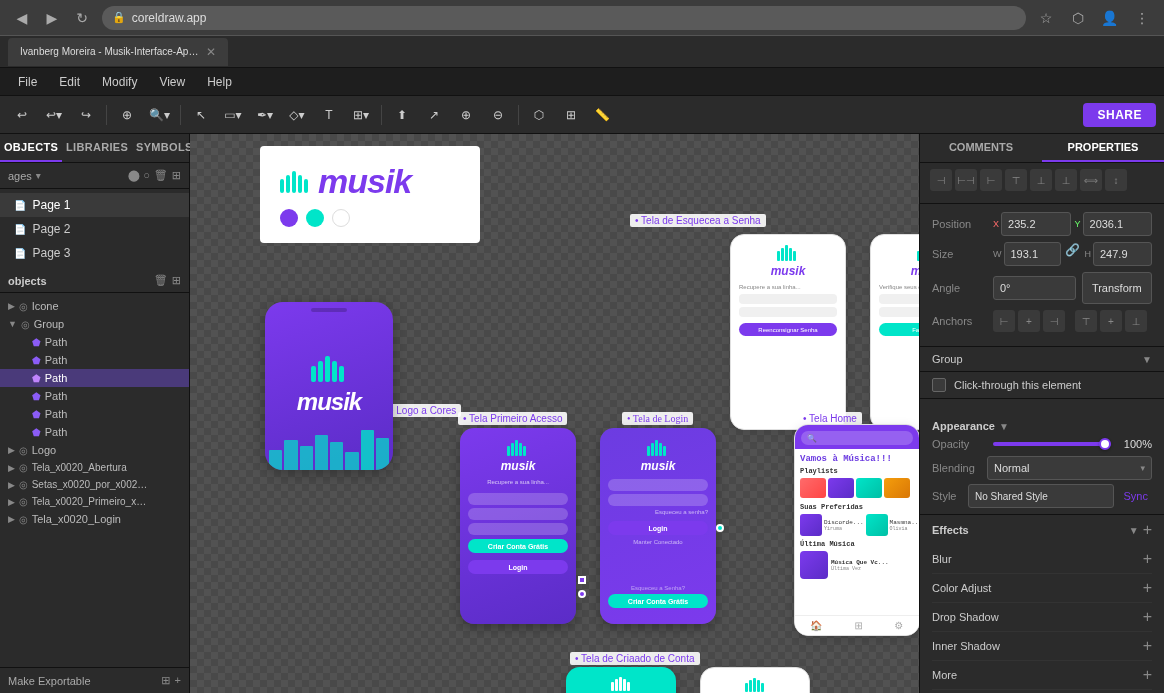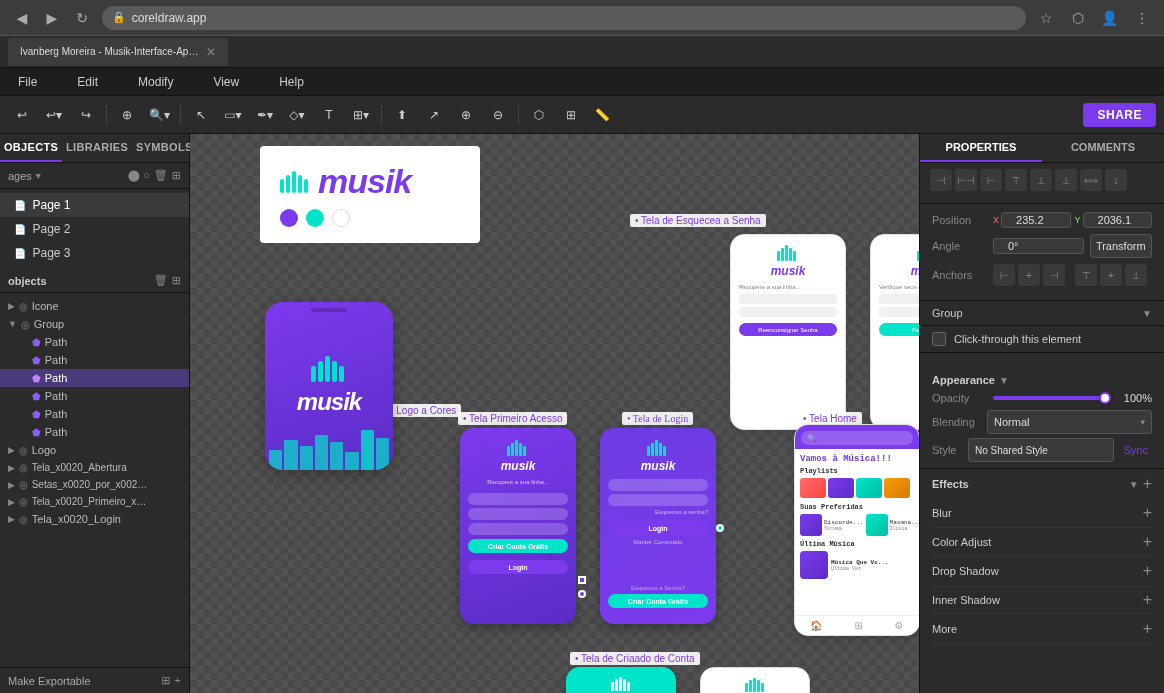--- a/index.html
+++ b/index.html
@@ -25,21 +25,21 @@
     .browser-actions { display: flex; gap: 8px; align-items: center; }
     .browser-action-btn { width: 24px; height: 24px; display: flex; align-items: center; justify-content: center; color: #aaa; font-size: 14px; cursor: pointer; }
 
     
     .menu-bar {
       height: 28px;
       background: #1e1e1e;
       display: flex;
       align-items: center;
       padding: 0 8px;
-      gap: 20px;
+      gap: 2px;
       border-bottom: 1px solid #111;
     }
     .menu-item {
       padding: 3px 10px;
       color: #ccc;
       cursor: pointer;
       border-radius: 3px;
       font-size: 12px;
     }
     .tab-bar {
@@ -250,27 +250,27 @@
     }
     .prop-row {
       display: flex;
       align-items: center;
       margin-bottom: 6px;
       gap: 6px;
     }
     .prop-label { font-size: 11px; color: #888; width: 55px; flex-shrink: 0; }
     .prop-input {
       flex: 1;
-      height: 16px;
+      height: 24px;
       background: #3a3a3a;
       border: 1px solid #555;
       border-radius: 3px;
       color: #ddd;
       font-size: 11px;
-      padding: 0 14px;
+      padding: 0 6px;
       display: flex;
       align-items: center;
     }
     .prop-input-group { display: flex; gap: 4px; flex: 1; }
 
     .group-header {
       display: flex;
       align-items: center;
       padding: 6px 12px;
       border-bottom: 1px solid #111;
@@ -464,21 +464,21 @@
       color: #888;
       font-size: 10px;
       cursor: pointer;
       display: flex;
       align-items: center;
       justify-content: center;
     }
 
     .transform-btn {
       flex: 1;
-      height: 24px;
+      height: 32px;
       background: #3a3a3a;
       border: 1px solid #555;
       border-radius: 3px;
       color: #ddd;
       font-size: 11px;
       cursor: pointer;
       display: flex;
       align-items: center;
       justify-content: center;
     }
@@ -883,22 +883,22 @@
         </svg>
         
       </div>
 
     </div>
 
   </div>
 
   <div class="right-panel">
     <div class="right-panel-tabs">
+      <div class="right-panel-tab">COMMENTS</div>
       <div class="right-panel-tab active">PROPERTIES</div>
-      <div class="right-panel-tab">COMMENTS</div>
     </div>
 
     <div style="padding:6px 10px;border-bottom:1px solid #111;">
       <div class="icon-row">
         <button class="icon-btn">⊣</button>
         <button class="icon-btn">⊢⊣</button>
         <button class="icon-btn">⊢</button>
         <button class="icon-btn">⊤</button>
         <button class="icon-btn">⊥</button>
         <button class="icon-btn">⊥</button>
@@ -915,20 +915,34 @@
             <span style="font-size:9px;color:#ff6b6b;">X</span>
             <div class="prop-input">235.2</div>
           </div>
           <div style="display:flex;align-items:center;gap:2px;flex:1;">
             <span style="font-size:9px;color:#6bff6b;">Y</span>
             <div class="prop-input">2036.1</div>
           </div>
         </div>
       </div>
 
+      <div class="prop-row">
+        <span class="prop-label">Size</span>
+        <div class="prop-input-group">
+          <div style="display:flex;align-items:center;gap:2px;flex:1;">
+            <span style="font-size:9px;color:#888;">W</span>
+            <div class="prop-input">193.1</div>
+          </div>
+          <div class="lock-icon-prop">🔗</div>
+          <div style="display:flex;align-items:center;gap:2px;flex:1;">
+            <span style="font-size:9px;color:#888;">H</span>
+            <div class="prop-input">247.9</div>
+          </div>
+        </div>
+      </div>
 
       <div class="prop-row">
         <span class="prop-label">Angle</span>
         <div class="prop-input" style="flex:1;">0°</div>
         <div class="transform-btn">Transform</div>
       </div>
 
       <div class="prop-row">
         <span class="prop-label">Anchors</span>
         <div style="display:flex;gap:3px;">

